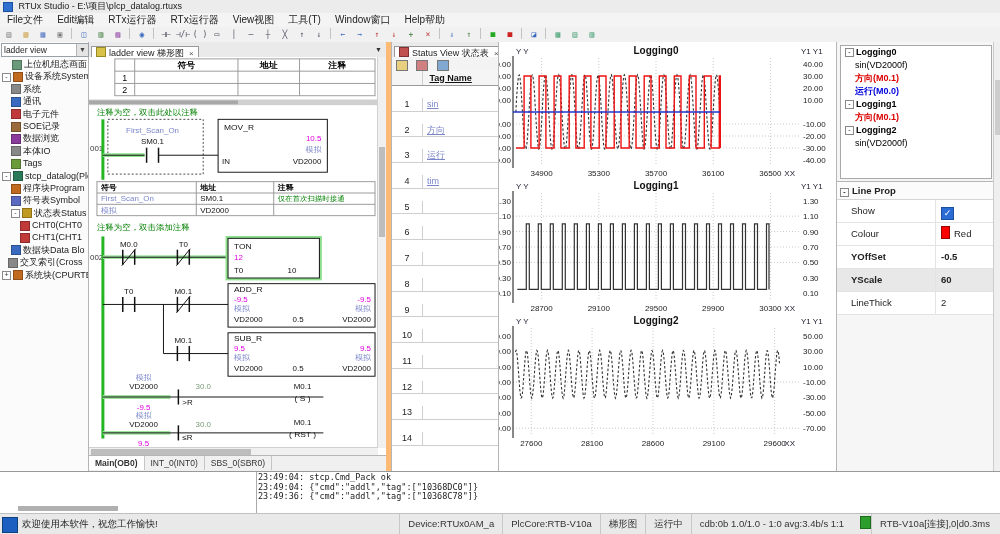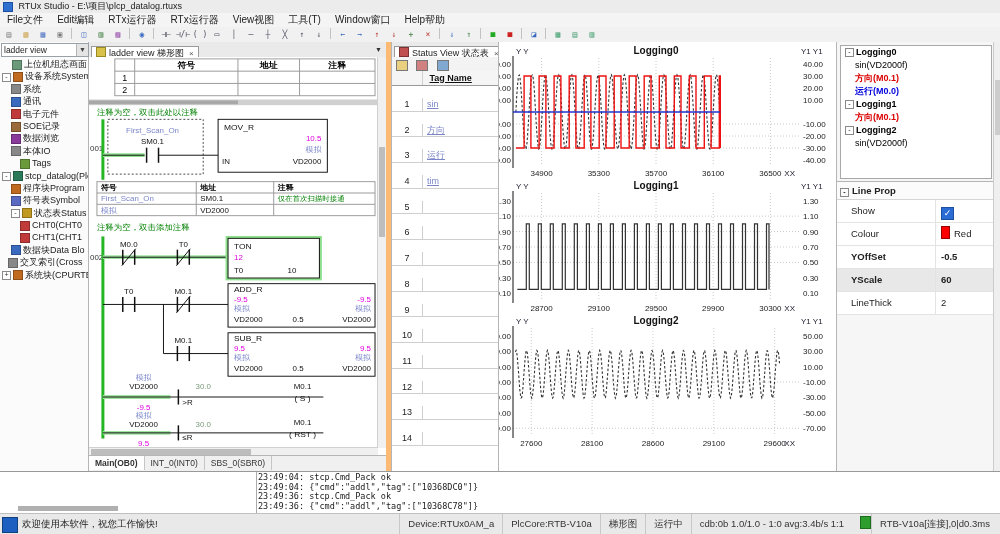--- a/index.html
+++ b/index.html
@@ -113,21 +113,21 @@
       </div>
       <div id="sbtree">
           <div class="trow" style="padding-left: 12px;"><span class="tic" style="background: rgb(106, 154, 122);"></span><span>上位机组态画面</span></div>
           <div class="trow" style="padding-left: 2px;"><span class="exp">-</span><span class="tic" style="background: rgb(192, 106, 32);"></span><span>设备系统System 属</span></div>
           <div class="trow" style="padding-left: 11px;"><span class="tic" style="background: rgb(136, 136, 136);"></span><span>系统</span></div>
           <div class="trow" style="padding-left: 11px;"><span class="tic" style="background: rgb(58, 106, 192);"></span><span>通讯</span></div>
           <div class="trow" style="padding-left: 11px;"><span class="tic" style="background: rgb(192, 58, 58);"></span><span>电子元件</span></div>
           <div class="trow" style="padding-left: 11px;"><span class="tic" style="background: rgb(154, 106, 58);"></span><span>SOE记录</span></div>
           <div class="trow" style="padding-left: 11px;"><span class="tic" style="background: rgb(138, 58, 154);"></span><span>数据浏览</span></div>
           <div class="trow" style="padding-left: 11px;"><span class="tic" style="background: rgb(136, 136, 136);"></span><span>本体IO</span></div>
-          <div class="trow" style="padding-left: 20px;"><span class="tic" style="background: rgb(106, 154, 58);"></span><span>Tags</span></div>
+          <div class="trow" style="padding-left: 11px;"><span class="tic" style="background: rgb(106, 154, 58);"></span><span>Tags</span></div>
           <div class="trow" style="padding-left: 2px;"><span class="exp">-</span><span class="tic" style="background: rgb(42, 122, 90);"></span><span>stcp_datalog(PlcC</span></div>
           <div class="trow" style="padding-left: 11px;"><span class="tic" style="background: rgb(192, 106, 32);"></span><span>程序块Program</span></div>
           <div class="trow" style="padding-left: 11px;"><span class="tic" style="background: rgb(90, 106, 192);"></span><span>符号表Symbol</span></div>
           <div class="trow" style="padding-left: 11px;"><span class="exp">-</span><span class="tic" style="background: rgb(192, 154, 32);"></span><span>状态表Status Ch</span></div>
           <div class="trow" style="padding-left: 20px;"><span class="tic" style="background: rgb(192, 58, 58);"></span><span>CHT0(CHT0</span></div>
           <div class="trow" style="padding-left: 20px;"><span class="tic" style="background: rgb(192, 58, 58);"></span><span>CHT1(CHT1</span></div>
           <div class="trow" style="padding-left: 11px;"><span class="tic" style="background: rgb(58, 106, 192);"></span><span>数据块Data Blo</span></div>
           <div class="trow" style="padding-left: 8px;"><span class="tic" style="background: rgb(136, 136, 136);"></span><span>交叉索引(Cross</span></div>
           <div class="trow" style="padding-left: 2px;"><span class="exp">+</span><span class="tic" style="background: rgb(192, 106, 32);"></span><span>系统块(CPURTB-V10</span></div>
         </div>
@@ -496,21 +496,20 @@
     </div>
   </div>
 
   <div class="abs" id="log">
     <div id="logleft">
         <div class="rem"></div>
       </div>
     <div id="loglines">
         <div>23:49:04: stcp.Cmd_Pack ok</div>
         <div>23:49:04: {"cmd":"addl","tag":["10368DC0"]}</div>
-        <div>23:49:36: stcp.Cmd_Pack ok</div>
         <div>23:49:36: {"cmd":"addl","tag":["10368C78"]}</div>
       </div>
   </div>
 
   <div class="abs" id="statusbar">
     <span id="sbicon"></span>
     <span id="sbmsg">欢迎使用本软件，祝您工作愉快!</span>
     <span id="sbsegs"><span class="seg">Device:RTUx0AM_a</span><span class="seg">PlcCore:RTB-V10a</span><span class="seg">梯形图</span><span class="seg">运行中</span><span class="seg">cdb:0b 1.0/1.0 - 1:0 avg:3.4b/s 1:1</span><span class="plug"></span><span class="seg">RTB-V10a[连接],0|d0.3ms</span></span>
   </div>
 </div>

